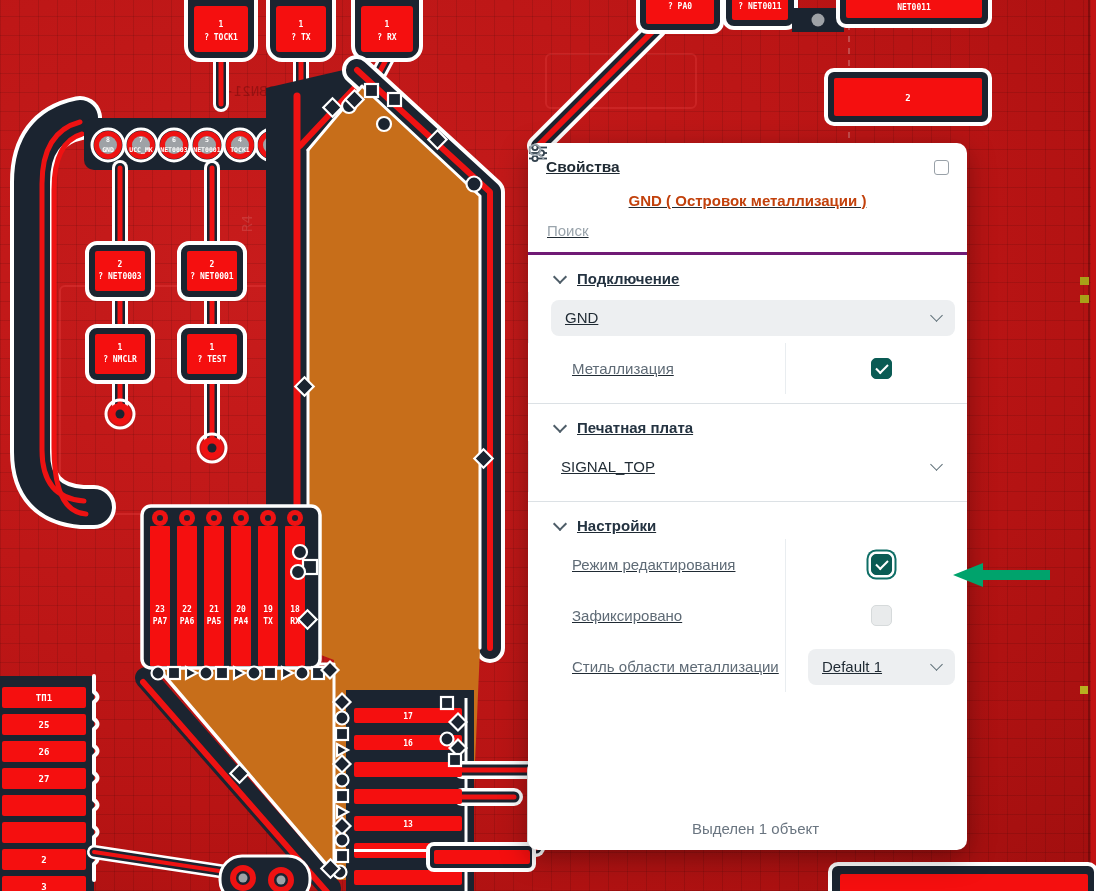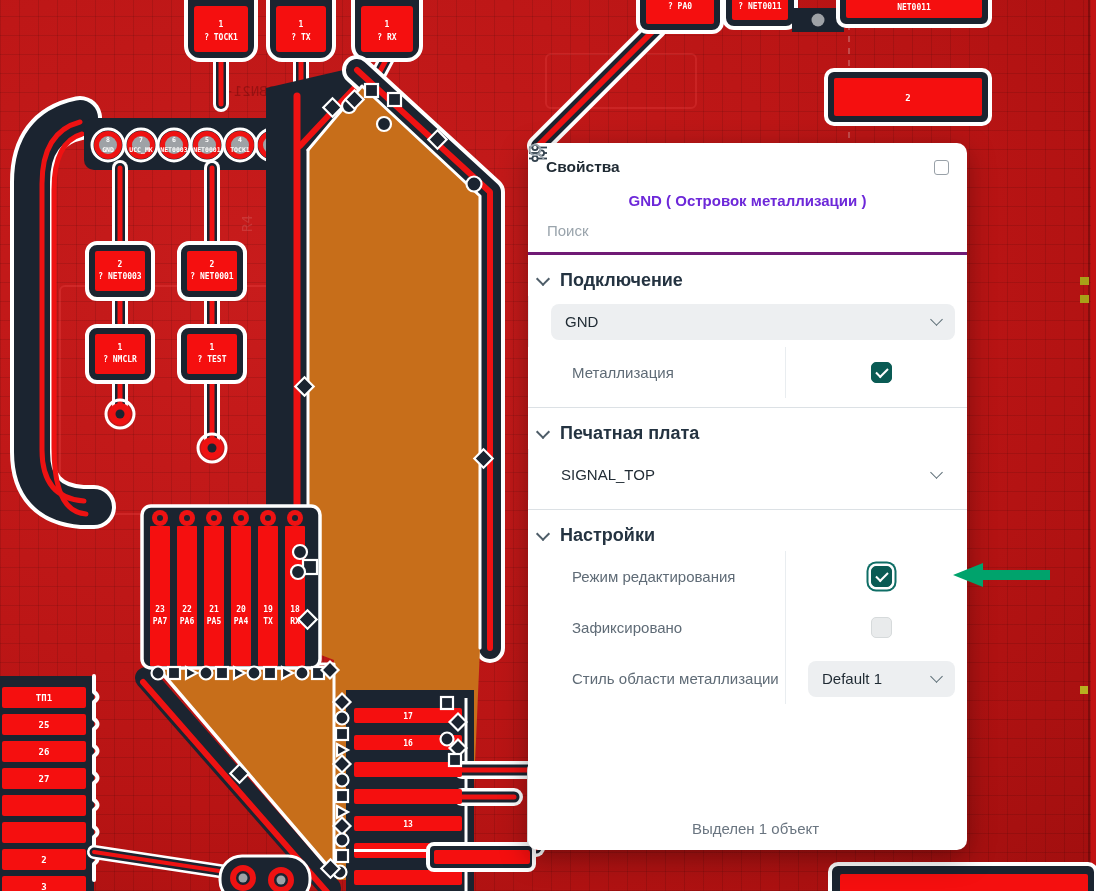--- a/index.html
+++ b/index.html
@@ -16,28 +16,28 @@
   .d{stroke:#1B2430;fill:none;stroke-linecap:round;stroke-linejoin:round}
   .r{stroke:#EE1212;fill:none;stroke-linecap:round;stroke-linejoin:round}
   .padw{fill:#1B2430;stroke:#FFFFFF;stroke-width:4}
   .red{fill:#F50F0F}
   .hl{fill:#1B2430;stroke:#FFFFFF;stroke-width:2.2}
   .lbl{fill:#FFFFFF;font-family:"DejaVu Sans Mono",monospace;text-anchor:middle;font-weight:bold}
   .f8{font-size:8px}.f7{font-size:6.5px}.f9{font-size:9px}
 
   
   .panel{position:absolute;left:528px;top:143px;width:439px;height:707px;background:#FFFFFF;
-    border-radius:10px;box-shadow:0 8px 28px rgba(0,0,0,0.35);z-index:5;color:#1F2A33;}
+    border-radius:10px;box-shadow:0 8px 28px rgba(0,0,0,0.35);z-index:5;color:#1F2A33;text-decoration:underline;}
   .panel-header{display:flex;align-items:center;gap:12px;padding:15px 18px 6px 18px;}
   .panel-title{font-weight:bold;font-size:15.5px;color:#1F2A33;flex:1;}
   .float-icon{width:13px;height:13px;border:1.6px solid #99A1A8;border-radius:3px;}
-  .panel-subtitle{text-align:center;font-weight:bold;font-size:15px;color:#6d28d9;padding:10px 0 0;}
+  .panel-subtitle{text-align:center;font-weight:bold;font-size:15px;color:#c2410c;padding:10px 0 0;}
   .search-row{display:flex;align-items:center;gap:11px;padding:13px 18px 13px 19px;border-bottom:3px solid #701a75;}
   .search-text{color:#9AA4AC;font-size:15px;}
-  .section-header{display:flex;align-items:center;gap:12px;padding:15px 18px 5px 10px;color:#243341;font-weight:bold;font-size:18px;}
+  .section-header{display:flex;align-items:center;gap:12px;padding:15px 18px 5px 27px;color:#243341;font-weight:bold;font-size:15px;}
   .chev{width:8px;height:8px;border-right:2px solid #4E5D68;border-bottom:2px solid #4E5D68;transform:rotate(45deg);margin-top:-4px;flex:0 0 auto;}
   .prop-row{display:flex;}
   .prop-label{width:213px;padding-left:44px;color:#5F6B76;font-size:15px;display:flex;align-items:center;flex:0 0 auto;}
   .prop-value{flex:1;border-left:1px solid #E9EDF0;padding:4px 12px 4px 22px;display:flex;align-items:center;min-height:43px;}
   .prop-value.center{justify-content:center;}
   .section-divider{height:1px;background:#DCE1E5;margin-top:9px;}
   .control{display:flex;align-items:center;justify-content:space-between;width:100%;height:36px;
     background:#EDEFF1;border-radius:8px;padding:0 14px;font-size:15px;color:#1F2A33;box-sizing:border-box;}
   .control.plain{background:transparent;padding:0 14px 0 10px;}
   .dd-chev{width:8px;height:8px;border-right:1.8px solid #5A6B74;border-bottom:1.8px solid #5A6B74;transform:rotate(45deg);margin-top:-4px;}

